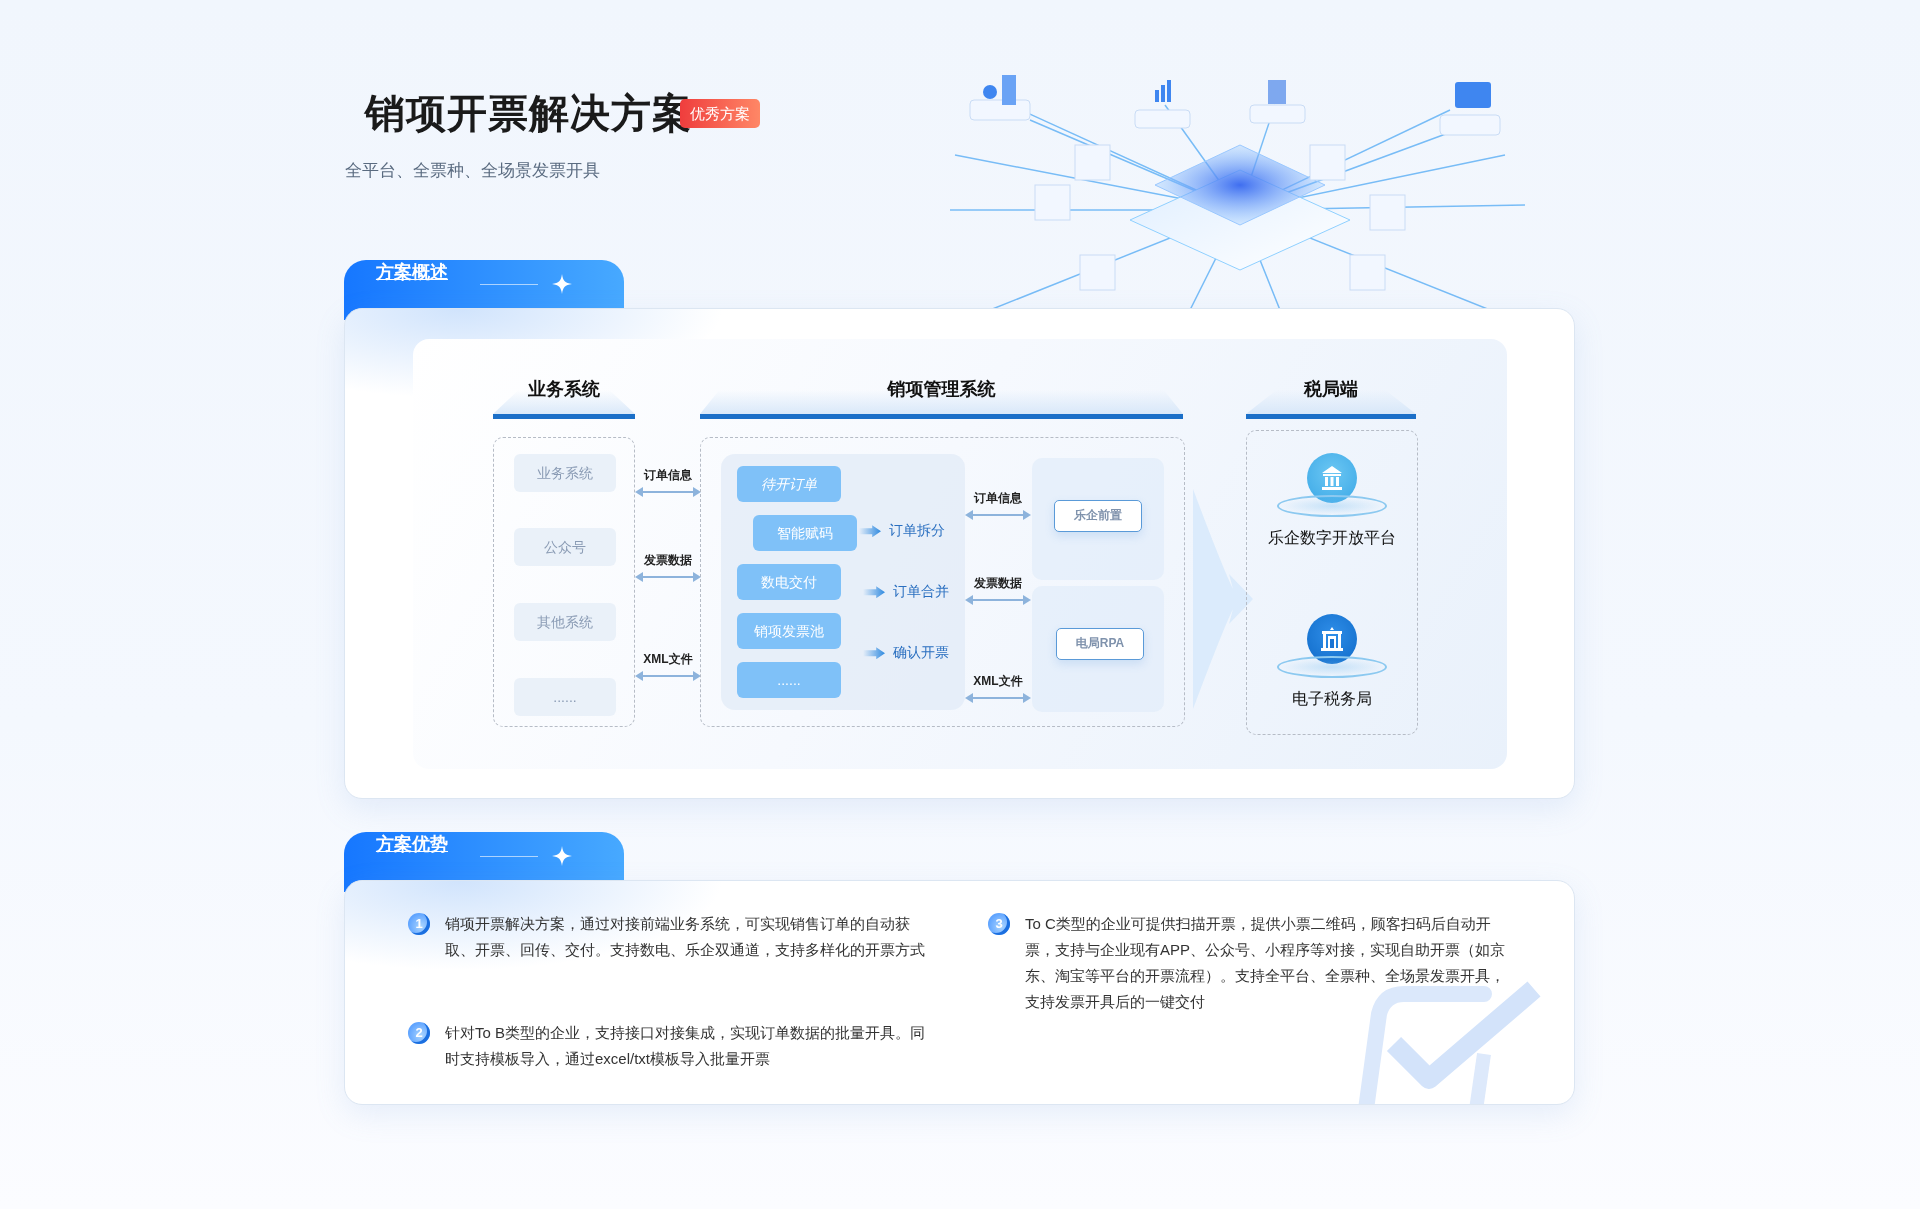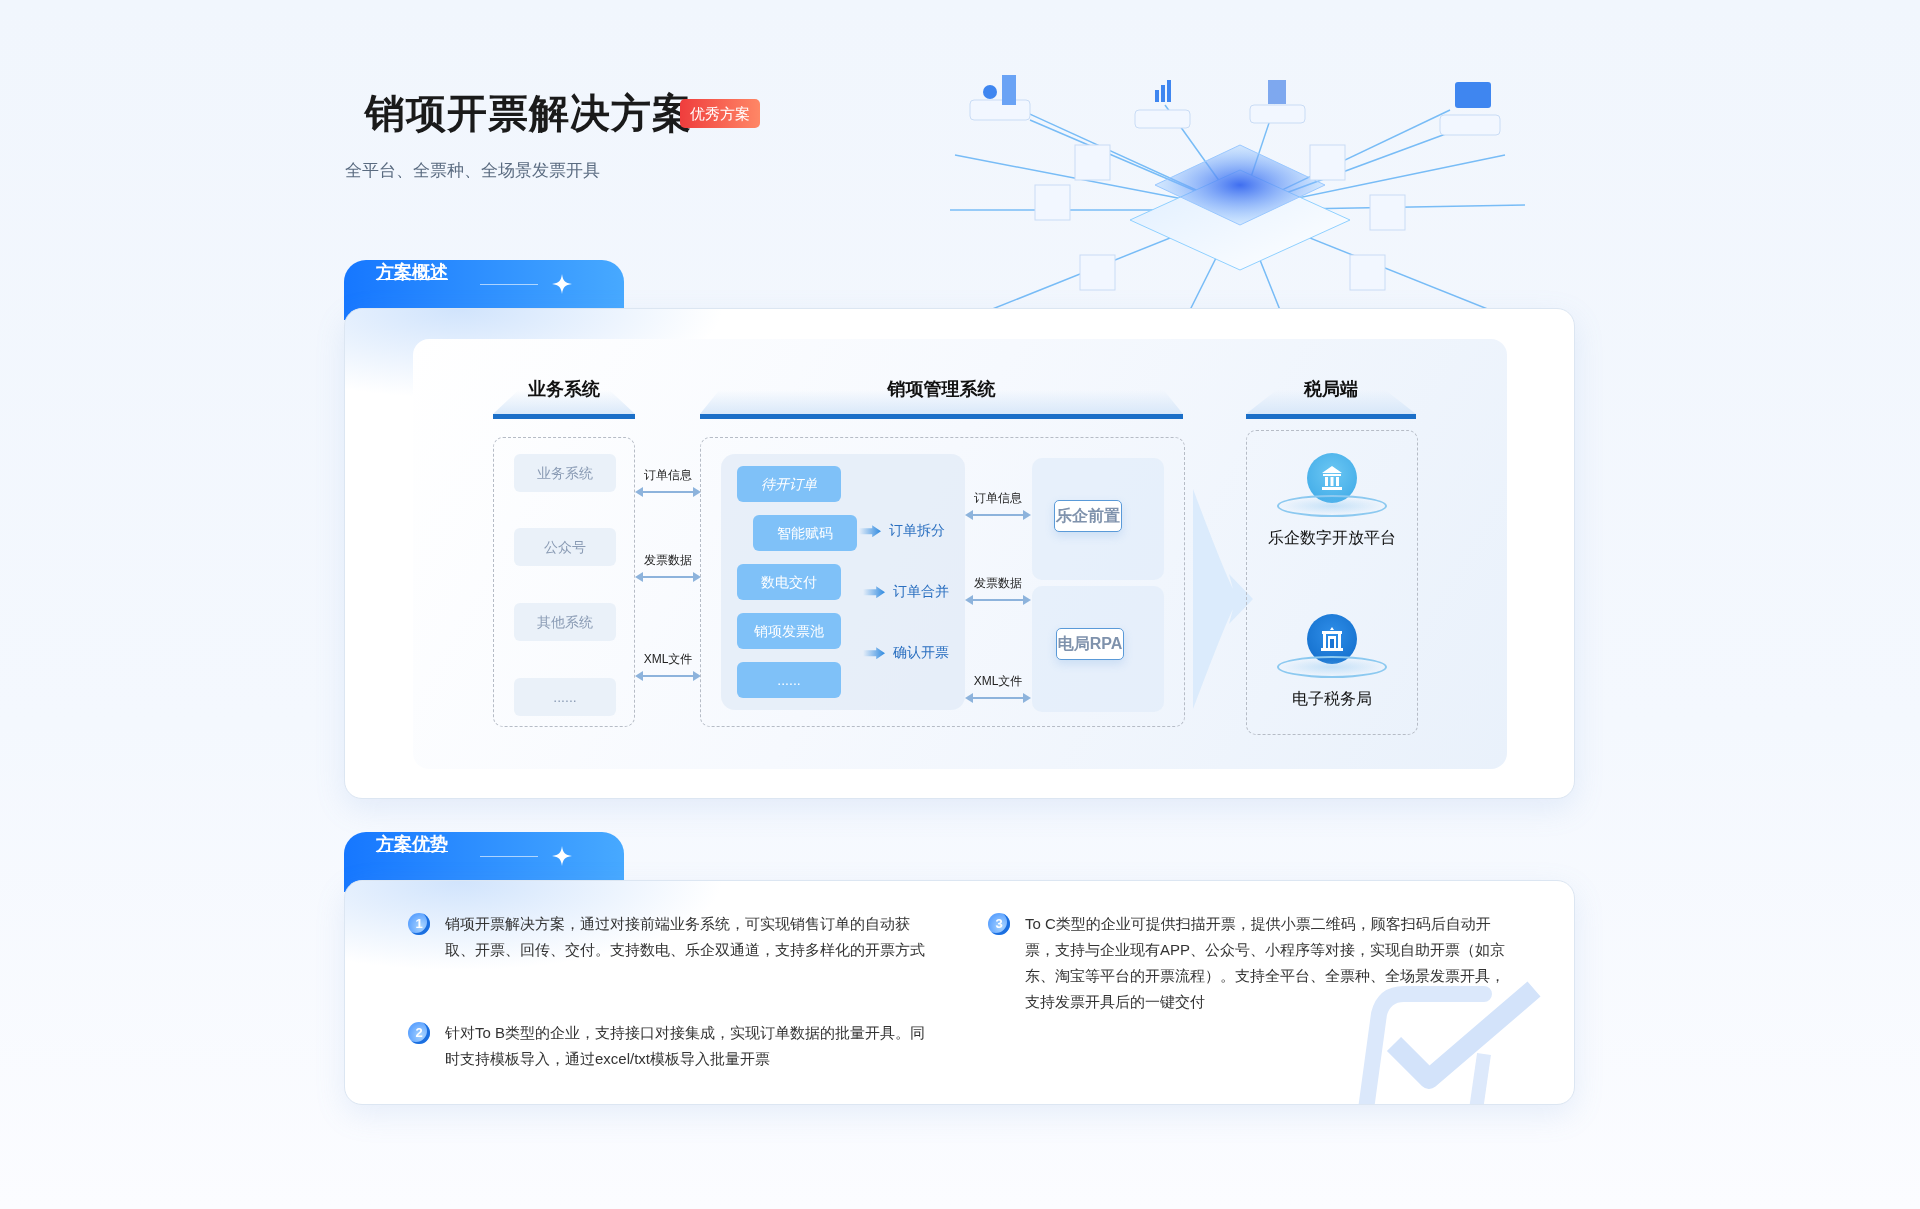--- a/index.html
+++ b/index.html
@@ -21,27 +21,27 @@
   .colhead{position:absolute;height:40px;}
   .colhead .bar{position:absolute;left:0;right:0;bottom:0;height:5px;background:#1b6fc8;}
   .colhead .trap{position:absolute;left:0;right:0;bottom:5px;height:24px;background:linear-gradient(180deg,rgba(220,233,248,0),rgba(210,228,248,.8));clip-path:polygon(18% 0,82% 0,100% 100%,0 100%);}
   .colhead .txt{position:absolute;left:0;right:0;top:-2px;text-align:center;font-size:18px;font-weight:700;color:#111;line-height:24px;}
   .dbox{position:absolute;border:1.5px dashed #b6bcc6;border-radius:10px;}
   .gbox{position:absolute;left:20px;width:102px;height:38px;border-radius:6px;background:#eaf1f9;color:#8a9bb4;font-size:14px;text-align:center;line-height:38px;}
   .bbox{position:absolute;left:37px;width:104px;height:36px;border-radius:6px;background:#7fc1f8;color:#fff;font-size:14px;text-align:center;line-height:36px;}
   .flow{position:absolute;font-size:14px;color:#2a6fc0;line-height:20px;}
   .flow .ar{display:inline-block;width:22px;height:12px;margin-right:8px;vertical-align:middle;background:linear-gradient(90deg,rgba(60,150,230,0),#2f8ae0);clip-path:polygon(0 25%,60% 25%,60% 0,100% 50%,60% 100%,60% 75%,0 75%);}
   .conn{position:absolute;text-align:center;}
-  .conn .t{font-size:12px;font-weight:400;color:#222;line-height:16px;}
+  .conn .t{font-size:12px;font-weight:700;color:#222;line-height:16px;}
   .conn .line{position:relative;height:10px;margin-top:4px;}
   .conn .line i{position:absolute;left:6px;right:6px;top:4px;height:2px;background:#8db3dc;}
   .conn .line b{position:absolute;top:0;width:0;height:0;border-top:5px solid transparent;border-bottom:5px solid transparent;}
   .conn .line b.l{left:0;border-right:8px solid #8db3dc;}
   .conn .line b.r{right:0;border-left:8px solid #8db3dc;}
-  .wbox{position:absolute;width:68px;height:32px;border:1.5px solid #5a9ad8;border-radius:5px;background:#fff;color:#7f92ac;font-size:16px;font-weight:700;text-align:center;line-height:29px;box-shadow:0 4px 10px rgba(90,150,220,.2);}
+  .wbox{position:absolute;width:88px;height:32px;border:1.5px solid #5a9ad8;border-radius:5px;background:#fff;color:#7f92ac;font-size:12px;font-weight:700;text-align:center;line-height:29px;box-shadow:0 4px 10px rgba(90,150,220,.2);}
   .tnode{position:absolute;width:150px;text-align:center;}
   .tnode .circ{position:relative;margin:0 auto;width:50px;height:50px;border-radius:50%;}
   .tnode .ring{position:relative;margin:-8px auto 0;width:110px;height:22px;border-radius:50%;border:2px solid #8cc9f0;background:radial-gradient(ellipse,rgba(120,190,240,.35),rgba(255,255,255,0) 70%);}
   .tnode .name{margin-top:10px;font-size:16px;color:#111;line-height:22px;}
   .adv{position:absolute;font-size:15px;color:#333;line-height:26px;}
   .adv .num{position:absolute;left:-37px;top:2px;width:22px;height:22px;border-radius:50%;background:radial-gradient(circle at 60% 60%,#a9d4ff,#3f8fff);color:#fff;font-size:13px;font-weight:700;text-align:center;line-height:22px;box-shadow:-3px -2px 0 #1b6fe0 inset;}
 </style>
 </head>
 <body>
 

